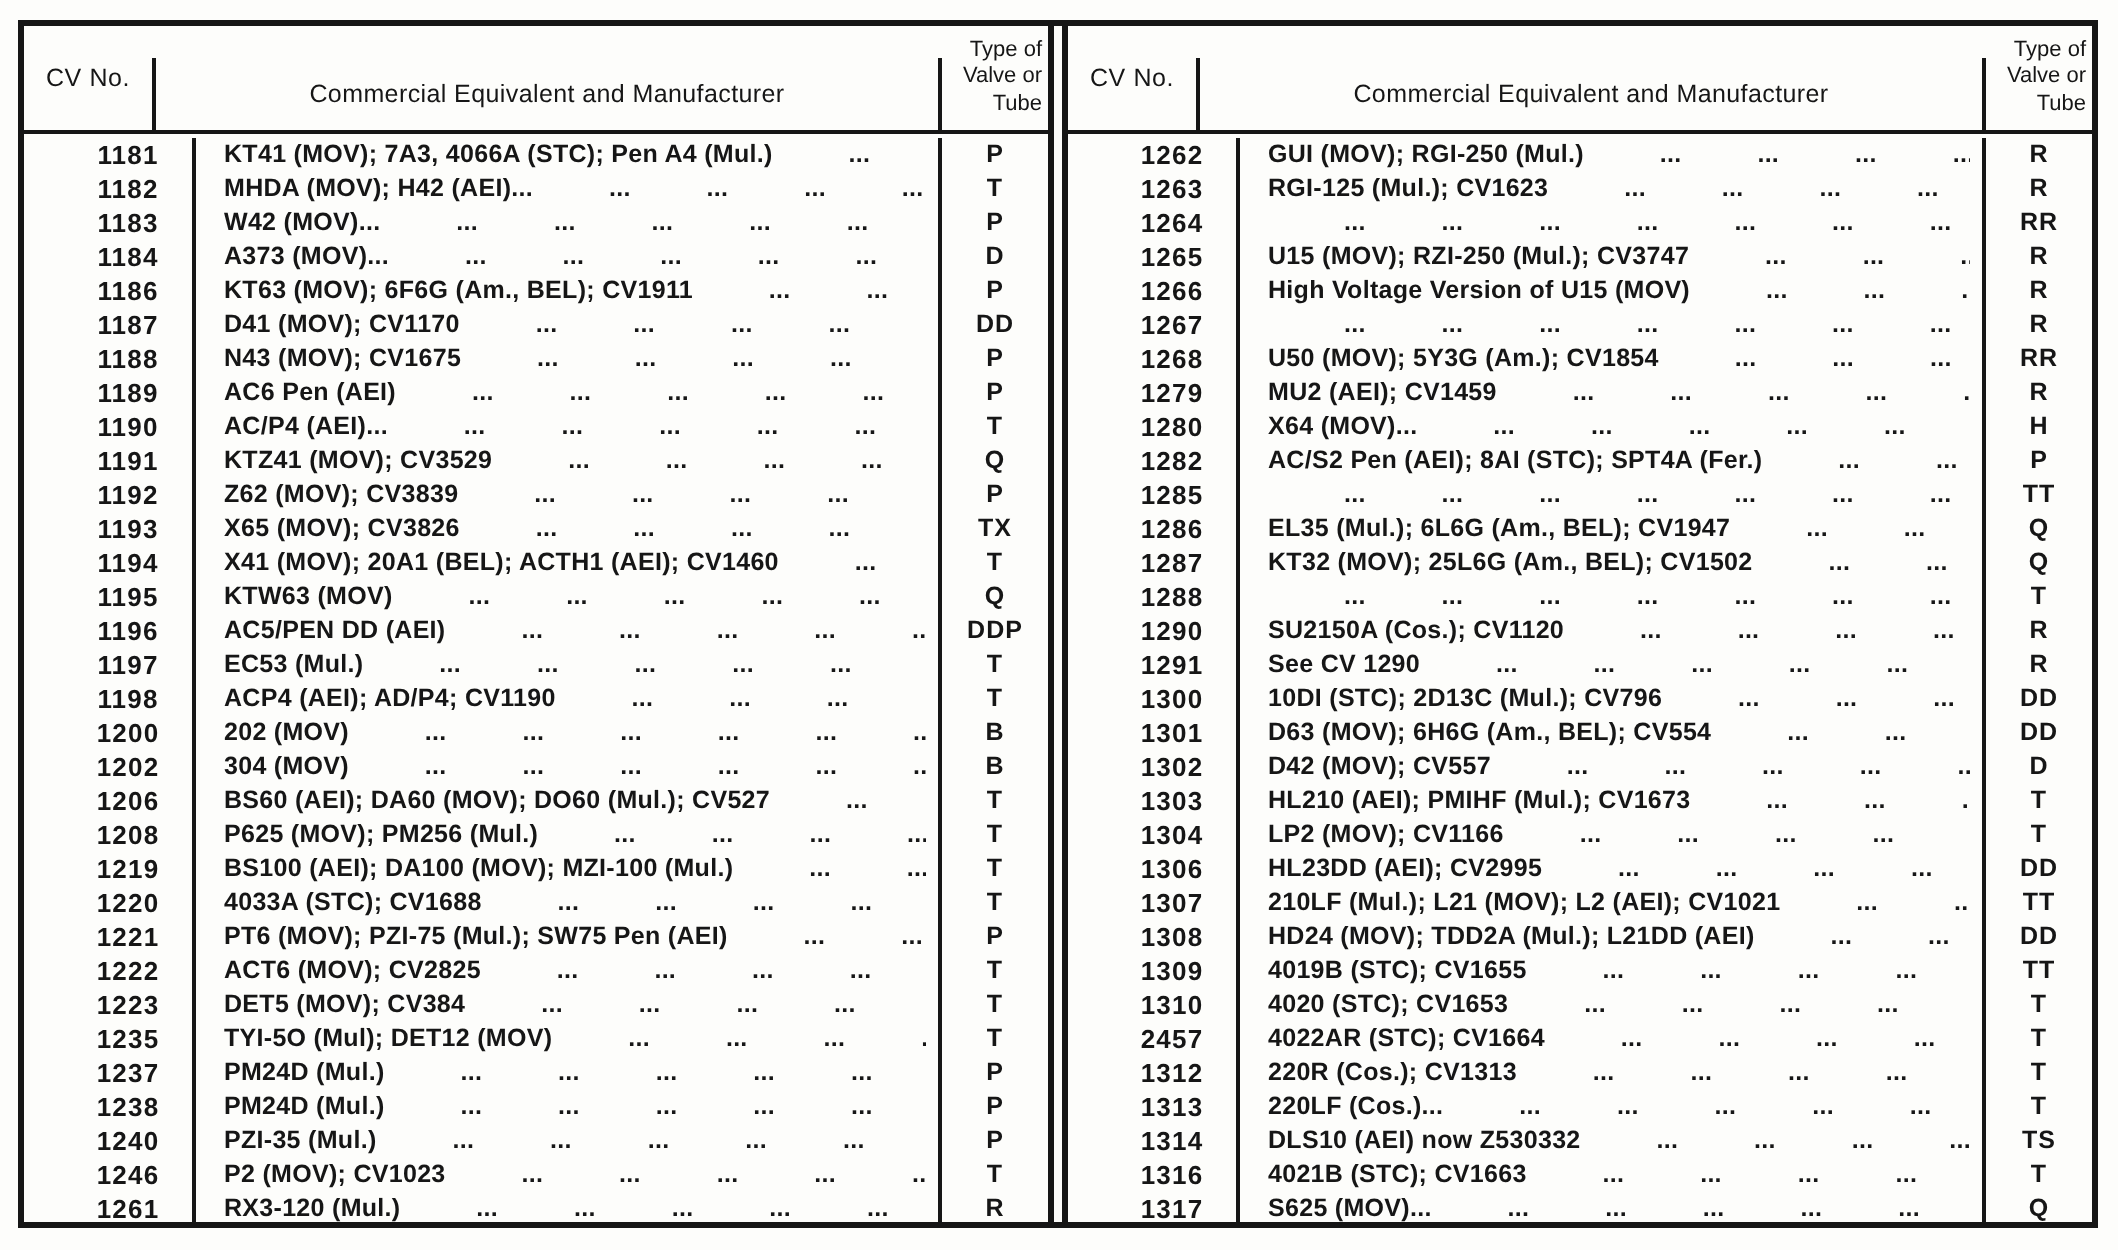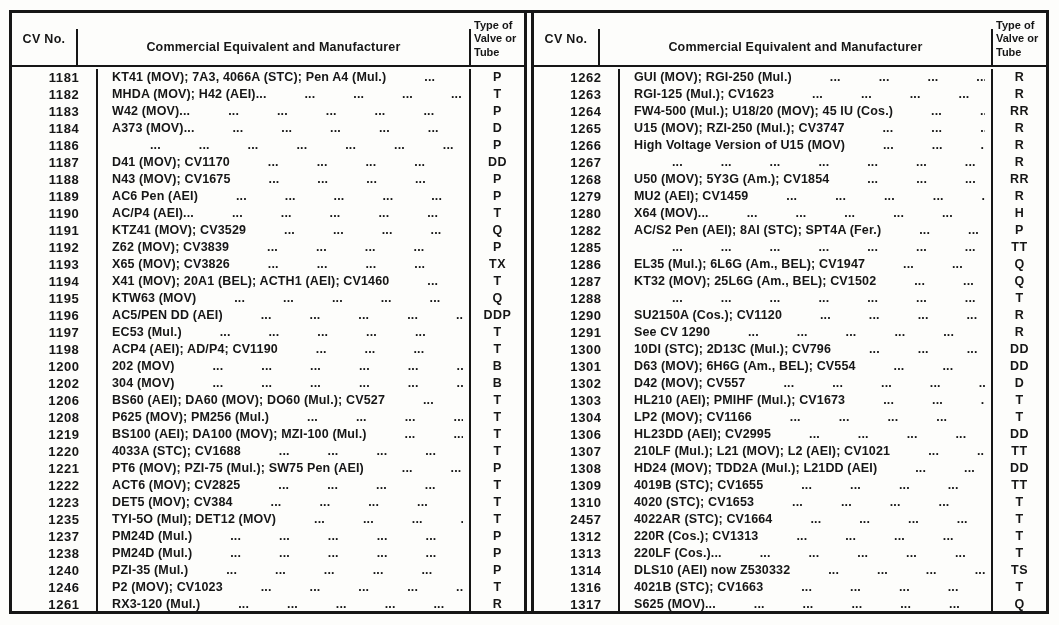--- a/index.html
+++ b/index.html
@@ -50,22 +50,22 @@
   .hdr {
     flex: none;
     height: 52px;
     display: flex;
     border-bottom: 2.5px solid #161616;
   }
   .hdr .c {
     display: flex;
     align-items: center;
     justify-content: center;
-    text-align: left;
-    font-weight: 700;
+    text-align: right;
+    font-weight: 400;
   }
   .hdr .c.cv { font-size: 12.5px; letter-spacing: 0.3px; }
   .hdr .c.eq { font-size: 12.5px; letter-spacing: 0.2px; margin-top: 16px; }
   .hdr .c.ty { font-size: 11px; line-height: 1.2; padding: 0 3px; }
 
   .tbody {
     flex: 1 1 auto;
     display: flex;
     flex-direction: column;
     padding-top: 2px;
@@ -149,20 +149,21 @@
             <span class="c cv">1184</span>
             <span class="c eq">
               <span class="eqtext">A373 (MOV)...</span>
               <span class="leader">   ...   ...   ...   ...   ...   ...   ...   ...   ...   ...   ...   ...</span>
             </span>
             <span class="c ty">D</span>
           </div>
           <div class="row">
             <span class="c cv">1186</span>
             <span class="c eq">
+              <span class="eqtext">KT63 (MOV); 6F6G (Am., BEL); CV1911</span>
               <span class="leader">   ...   ...   ...   ...   ...   ...   ...   ...   ...   ...   ...   ...</span>
             </span>
             <span class="c ty">P</span>
           </div>
           <div class="row">
             <span class="c cv">1187</span>
             <span class="c eq">
               <span class="eqtext">D41 (MOV); CV1170</span>
               <span class="leader">   ...   ...   ...   ...   ...   ...   ...   ...   ...   ...   ...   ...</span>
             </span>
@@ -400,21 +401,20 @@
             <span class="c cv">1263</span>
             <span class="c eq">
               <span class="eqtext">RGI-125 (Mul.); CV1623</span>
               <span class="leader">   ...   ...   ...   ...   ...   ...   ...   ...   ...   ...   ...   ...</span>
             </span>
             <span class="c ty">R</span>
           </div>
           <div class="row">
             <span class="c cv">1264</span>
             <span class="c eq">
-              <span class="eqtext">FW4-500 (Mul.); U18/20 (MOV); 45 IU (Cos.)</span>
               <span class="leader">   ...   ...   ...   ...   ...   ...   ...   ...   ...   ...   ...   ...</span>
             </span>
             <span class="c ty">RR</span>
           </div>
           <div class="row">
             <span class="c cv">1265</span>
             <span class="c eq">
               <span class="eqtext">U15 (MOV); RZI-250 (Mul.); CV3747</span>
               <span class="leader">   ...   ...   ...   ...   ...   ...   ...   ...   ...   ...   ...   ...</span>
             </span>

